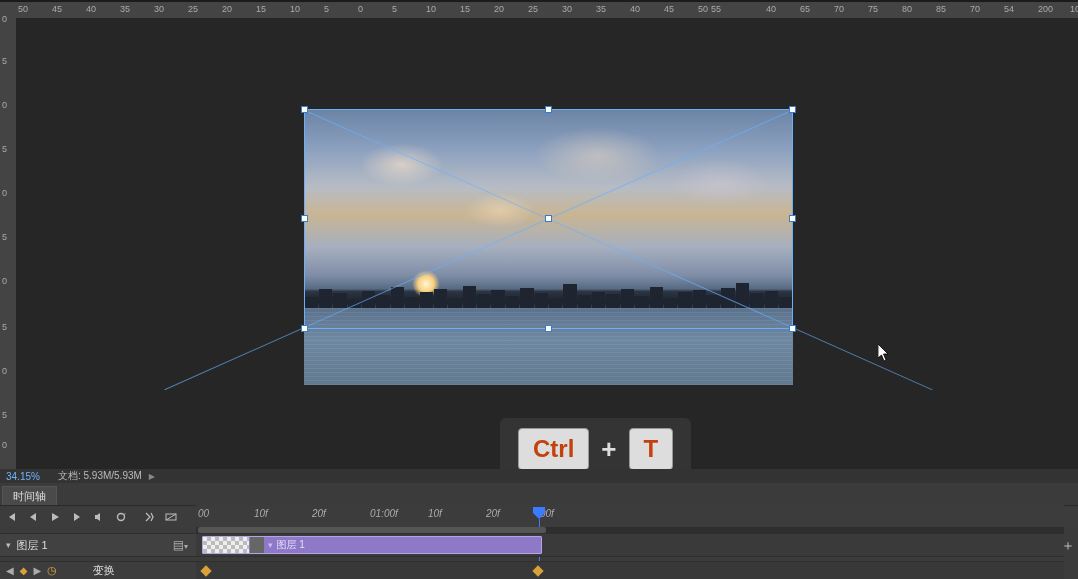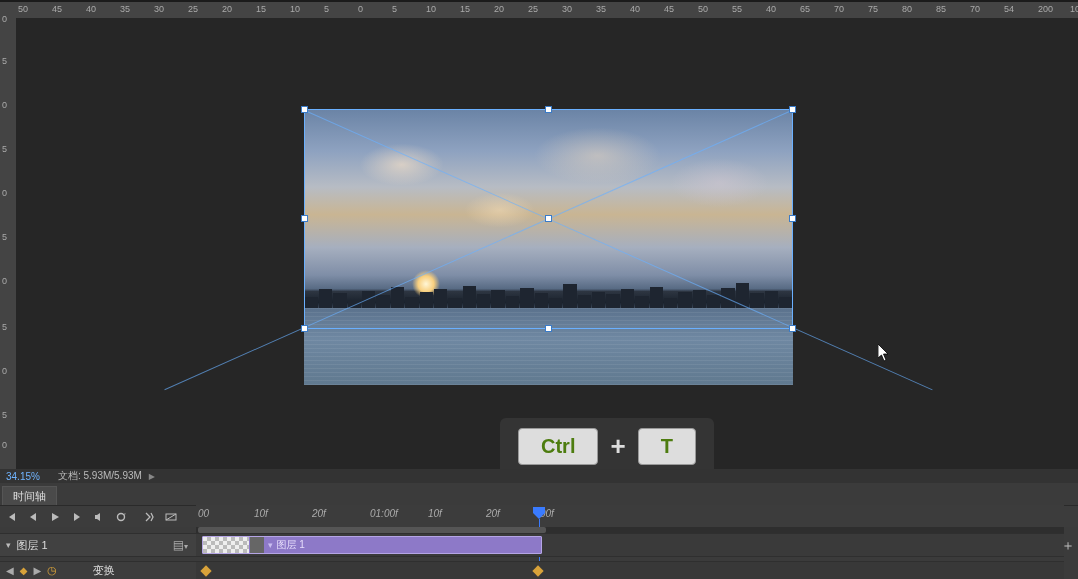--- a/index.html
+++ b/index.html
@@ -82,22 +82,22 @@
 
 
 .shortcut {
   position: absolute; left: 484px; top: 400px;
   display: flex; align-items: center; gap: 12px;
   padding: 10px 18px;
   background: rgba(60,60,60,.65);
   border-radius: 6px;
 }
 .shortcut .key {
-  background: #ddd; color: #4d7c0f; font-weight: 700;
-  padding: 6px 22px; border-radius: 4px; font-size: 20px;
+  background: #ddd; color: #c2410c; font-weight: 700;
+  padding: 6px 14px; border-radius: 4px; font-size: 24px;
   border: 1px solid #999;
 }
 .shortcut .plus { color: #ddd; font-size: 26px; font-weight: 600; }
 
 
 .statusbar {
   position: absolute; left: 0; right: 0; top: 469px; height: 14px;
   background: #333; font-size: 10px; color: #70b4ff;
   display: flex; align-items: center; gap: 18px; padding-left: 6px;
 }
@@ -211,21 +211,21 @@
   <span class="tick" style="left:376px">5</span>
   <span class="tick" style="left:410px">10</span>
   <span class="tick" style="left:444px">15</span>
   <span class="tick" style="left:478px">20</span>
   <span class="tick" style="left:512px">25</span>
   <span class="tick" style="left:546px">30</span>
   <span class="tick" style="left:580px">35</span>
   <span class="tick" style="left:614px">40</span>
   <span class="tick" style="left:648px">45</span>
   <span class="tick" style="left:682px">50</span>
-  <span class="tick" style="left:716px">55</span>
+  <span class="tick" style="left:695px">55</span>
   <span class="tick" style="left:750px">40</span>
   <span class="tick" style="left:784px">65</span>
   <span class="tick" style="left:818px">70</span>
   <span class="tick" style="left:852px">75</span>
   <span class="tick" style="left:886px">80</span>
   <span class="tick" style="left:920px">85</span>
   <span class="tick" style="left:954px">70</span>
   <span class="tick" style="left:988px">54</span>
   <span class="tick" style="left:1022px">200</span>
   <span class="tick" style="left:1054px">105</span>

